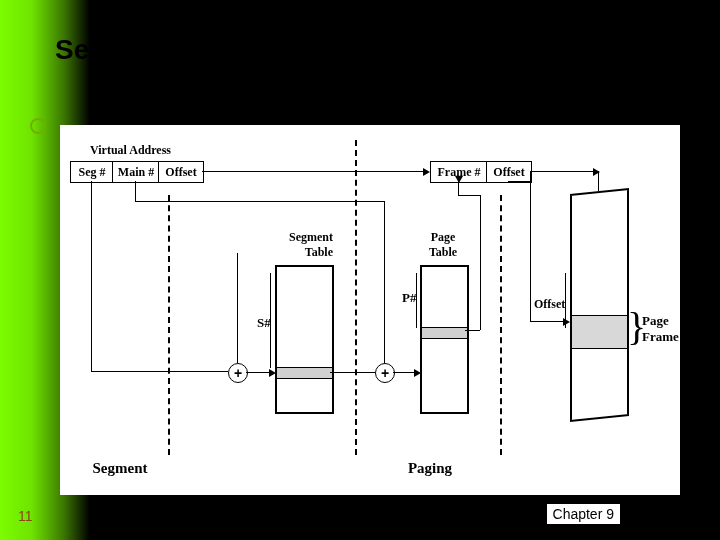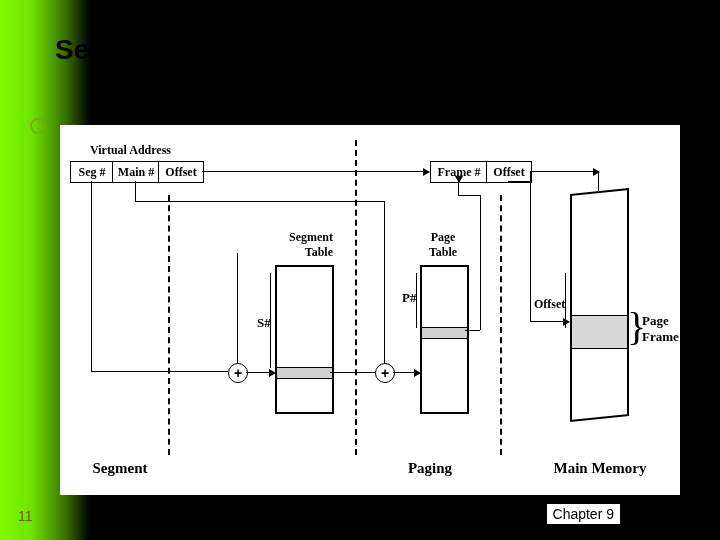--- a/index.html
+++ b/index.html
@@ -87,21 +87,20 @@
     <div class="plus" style="left:315px;top:238px">
         <span>+</span>
       </div>
 
     <div class="vline" style="left:108px;top:70px;height:260px"></div>
     <div class="vline" style="left:295px;top:15px;height:315px"></div>
     <div class="vline" style="left:440px;top:70px;height:260px"></div>
 
     <div class="collabel" style="left:20px;top:335px;width:80px">Segment</div>
     <div class="collabel" style="left:330px;top:335px;width:80px">Paging</div>
-    <div class="collabel" style="left:480px;top:335px;width:120px">Main Memory</div>
 
     <div class="vsolid" style="left:31px;top:56px;height:190px"></div>
     <div class="hline" style="left:31px;top:246px;width:137px"></div>
 
     <div class="vsolid" style="left:177px;top:128px;height:110px"></div>
     <div class="hline" style="left:155px;top:128px;width:0"></div>
 
     <div class="hline arrow-r" style="left:186px;top:247px;width:28px"></div>
 
     <div class="vsolid" style="left:210px;top:148px;height:95px"></div>

